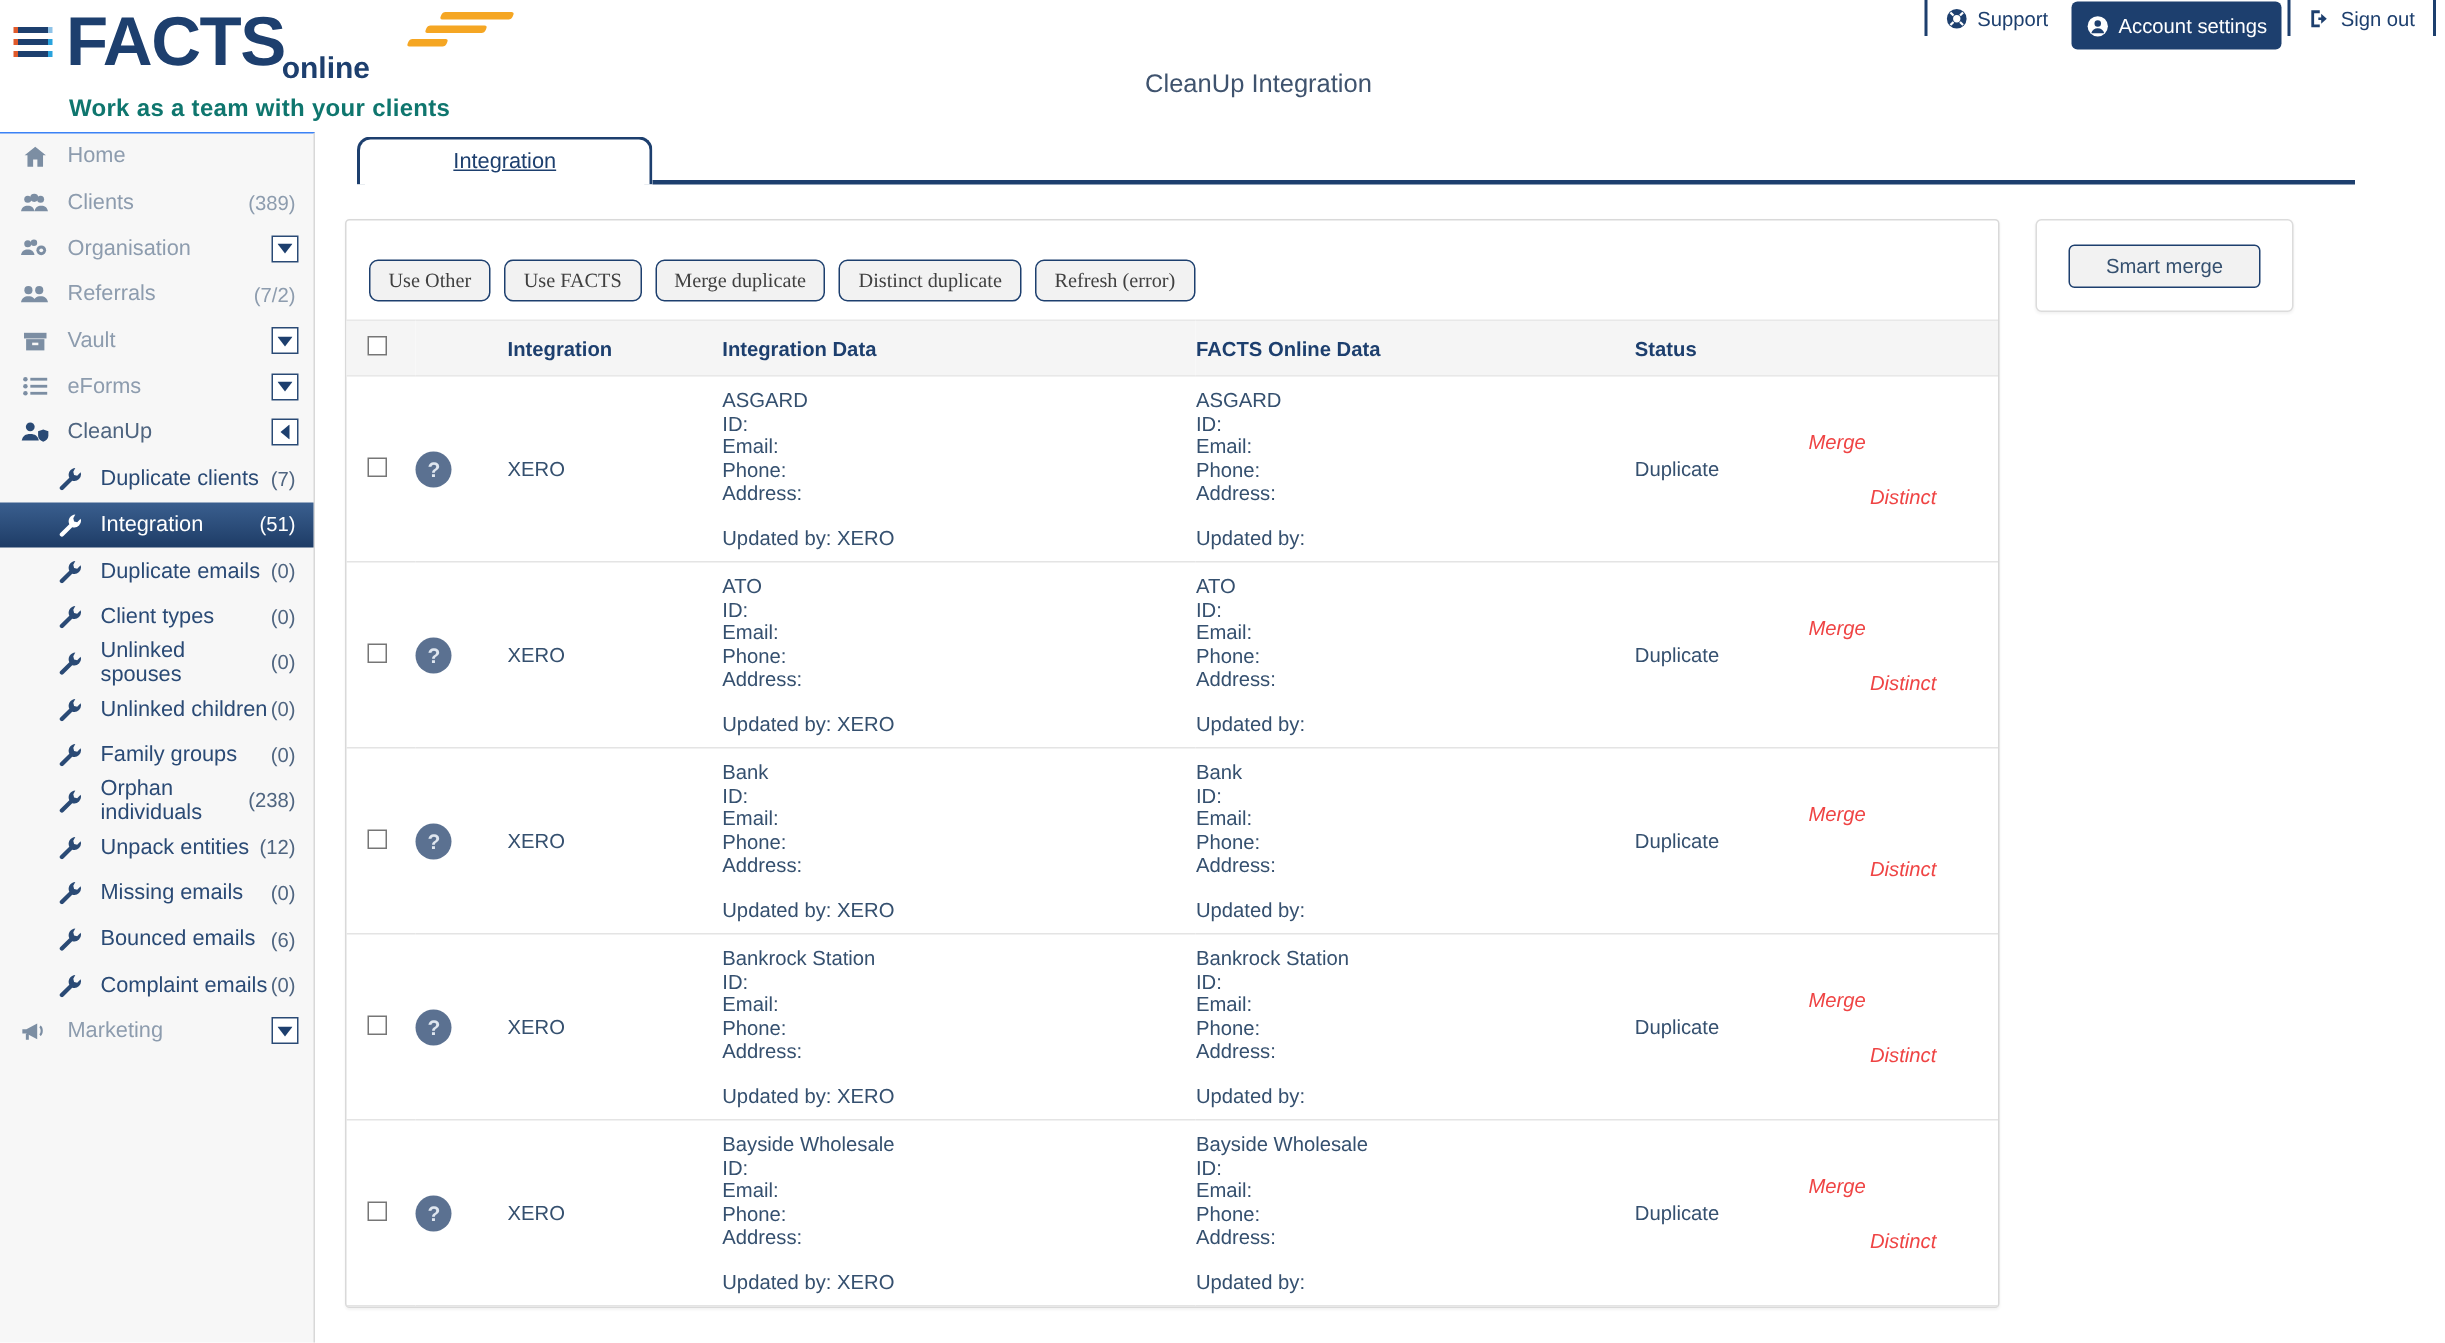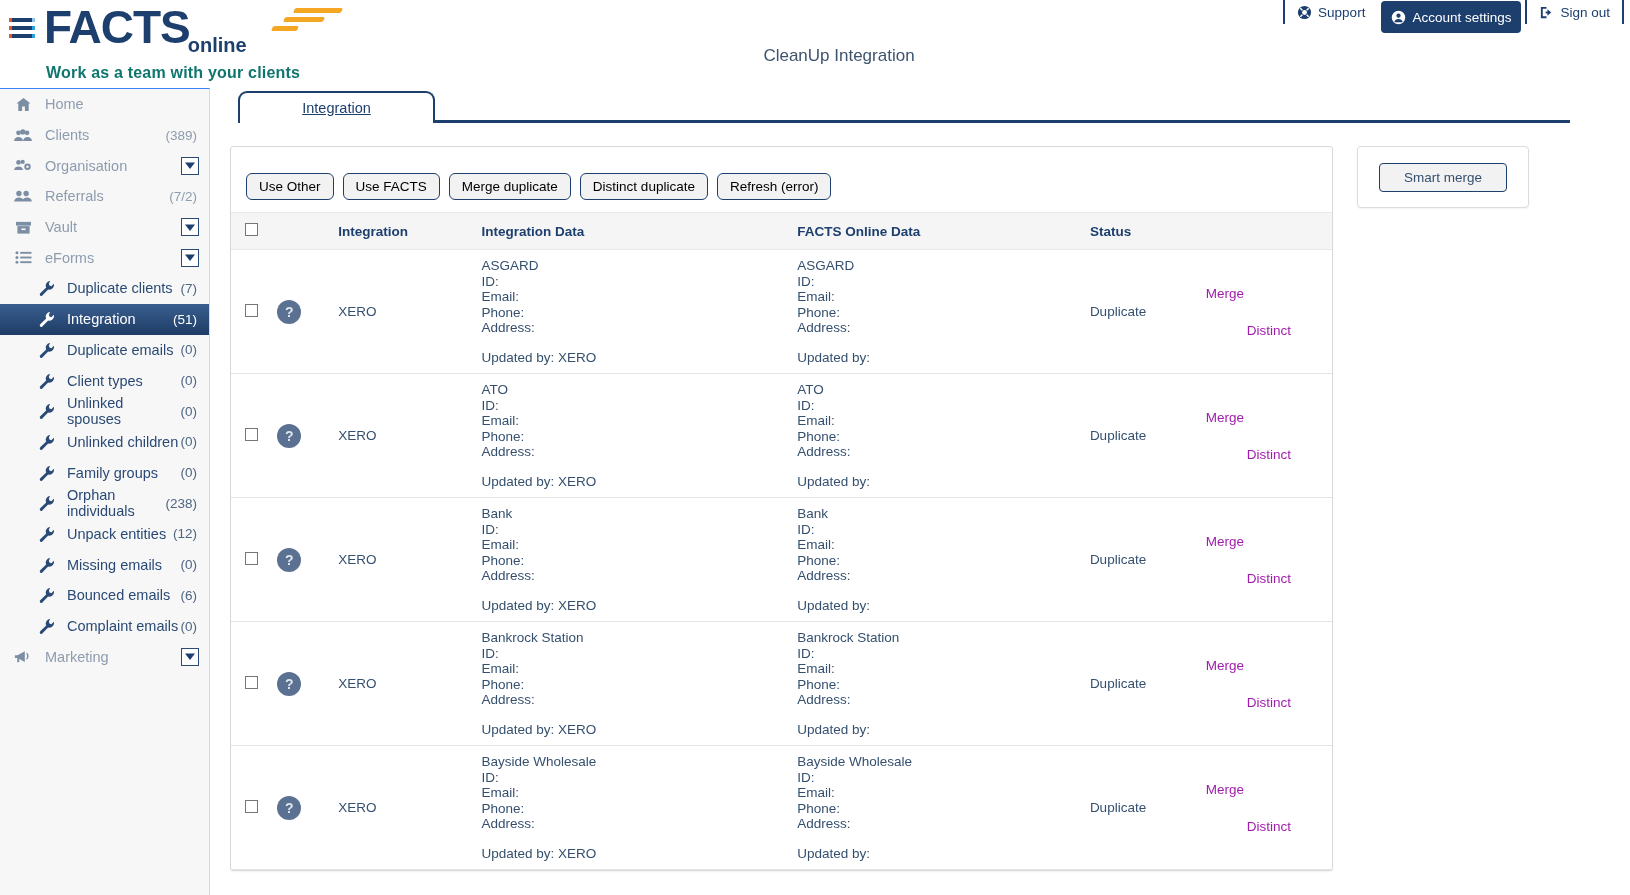--- a/index.html
+++ b/index.html
@@ -69,40 +69,40 @@
 
   .panel { position: absolute; left: 20px; top: 58px; width: 1103px; background: #fff;
            border: 1px solid #d9d9d9; border-radius: 3px; box-shadow: 0 1px 2px rgba(0,0,0,.05); }
   .panel-top { padding: 14px 0 0 0; }
   .srow { display: flex; align-items: center; padding-left: 16px; }
   .slabel { font-size: 14px; font-weight: bold; color: #1d3f6e; margin-right: 12px; }
   .sinput { width: 242px; height: 30px; border: 1px solid #999; background: #fff; font-size: 14px;
             padding: 0 6px; color: #2a3f5f; font-family: "Liberation Sans", sans-serif; outline: none; }
   .btnrow { display: flex; gap: 9px; padding: 12px 0 12px 15px; }
   .btn { border: 1px solid #1d3f6e; background: #f2f2f2; border-radius: 6px; padding: 5px 12px;
-         font-size: 13.5px; color: #000000; cursor: pointer; font-family: Liberation Sans, sans-serif; }
+         font-size: 13.5px; color: #404040; cursor: pointer; font-family: Liberation Serif, serif; }
 
   table.grid { width: 100%; border-collapse: collapse; }
   table.grid thead th { background: #f5f5f5; font-size: 13.5px; color: #1d3f6e; text-align: left;
                         padding: 10px 0 10px 0; font-weight: bold; border-top: 1px solid #e8e8e8; border-bottom: 1px solid #e8e8e8; }
   .c-chk { width: 44px; padding-left: 14px !important; }
   .c-ico { width: 58px; }
   .c-int { width: 136px; }
   .c-dat { width: 300px; }
   .c-fac { width: 278px; }
   .c-sta { width: 110px; }
   .c-act { width: 120px; }
   table.grid tbody td { border-bottom: 1px solid #e4e4e4; font-size: 13.5px; color: #35506f; vertical-align: middle; padding: 8px 0; }
   .chkbox { width: 13px; height: 13px; border: 1px solid #767676; background: #fff; display: inline-block; cursor: pointer; }
   .qicon { width: 24px; height: 24px; border-radius: 50%; background: #5b7191; color: #dfe6ef;
            font-size: 14px; font-weight: bold; display: flex; align-items: center; justify-content: center; cursor: pointer; }
   .dblock { line-height: 15.5px; font-size: 13.5px; color: #35506f; }
   .dblock .dname { display: block; }
   .dupd { margin-top: 14px; display: block; }
-  .alink { color: #a21caf; font-size: 13.5px; cursor: pointer; display: block; }
+  .alink { color: #ef4444; font-size: 13.5px; cursor: pointer; display: block; font-style: italic; }
   .alink + .alink { margin-top: 22px; padding-left: 41px; }
 
   .sidepanel { position: absolute; left: 1147px; top: 58px; width: 172px; height: 62px; background: #fff;
                border: 1px solid #dcdcdc; border-radius: 4px; box-shadow: 0 1px 2px rgba(0,0,0,.05);
                display: flex; align-items: center; justify-content: center; }
   .smart-btn { border: 1px solid #1d3f6e; background: #f2f2f2; border-radius: 4px; padding: 6px 24px;
                font-size: 13.5px; color: #35506f; cursor: pointer; font-family: "Liberation Sans", sans-serif; }
 </style>
 </head>
 <body>
@@ -233,20 +233,35 @@
           <circle cx="2" cy="13" r="1.6" fill="#7c8ea3"></circle>
           <rect x="5.5" y="2" width="12" height="2" fill="#7c8ea3"></rect>
           <rect x="5.5" y="7" width="12" height="2" fill="#7c8ea3"></rect>
           <rect x="5.5" y="12" width="12" height="2" fill="#7c8ea3"></rect>
         </svg>
       </span>
       <span class="nlabel">eForms</span>
       <span class="expander">
         <svg width="10" height="9" viewBox="0 0 10 9">
           <path d="M0 1.5h10L5 8z" fill="#1d3f6e"></path>
+        </svg>
+      </span>
+    </div>
+    <div class="nav-item">
+      <span class="nicon">
+        <svg viewBox="0 0 20 16" width="19" height="16">
+          <circle cx="6.5" cy="4.4" r="3.1" fill="#2a4a75"></circle>
+          <path d="M0.5 14c.7-3.2 2.6-4.6 6-4.6S11.8 10.8 12.5 14z" fill="#2a4a75"></path>
+          <path d="M15.6 6.2l3.6 1.3v3.1c0 2-1.6 3.5-3.6 4.2-2-0.7-3.6-2.2-3.6-4.2V7.5z" fill="#2a4a75"></path>
+        </svg>
+      </span>
+      <span class="nlabel">CleanUp</span>
+      <span class="expander">
+        <svg width="9" height="10" viewBox="0 0 9 10">
+          <path d="M7 0L1 5l6 5z" fill="#1d3f6e"></path>
         </svg>
       </span>
     </div>
     <div class="nav-item sub">
       <span class="nicon">
         <svg viewBox="0 0 18 18" width="16" height="16">
           <path d="M12.6 1.2a5 5 0 00-4.5 7.2L1.4 15a1.6 1.6 0 102.3 2.3l6.6-6.7a5 5 0 006.3-6.3l-2.6 2.6-2.3-.6-.6-2.3z" fill="#2a4a75"></path>
         </svg>
       </span>
       <span class="nlabel">Duplicate clients</span>

